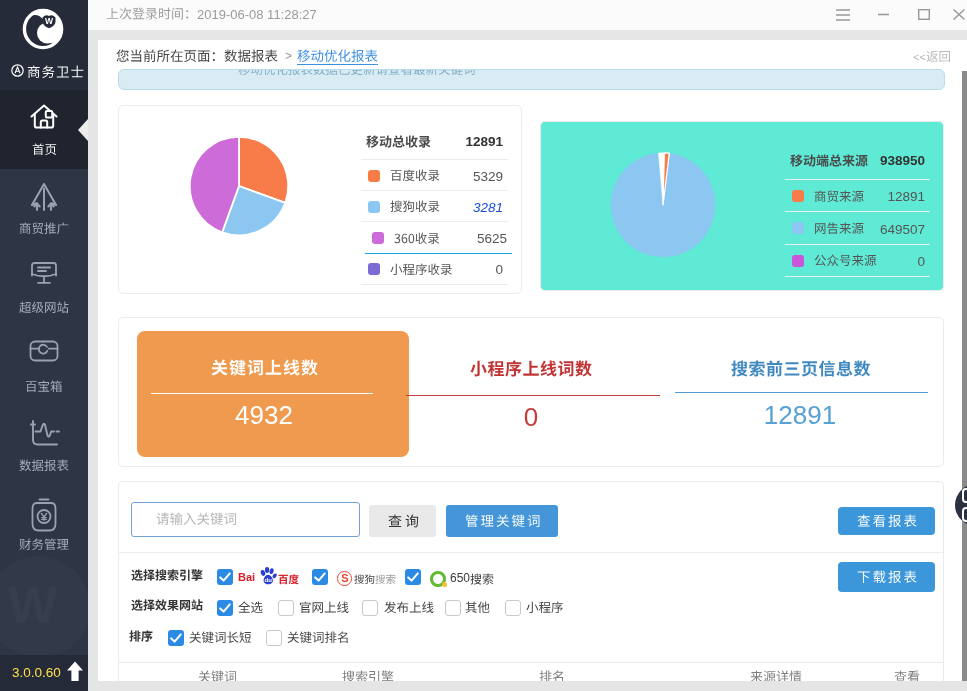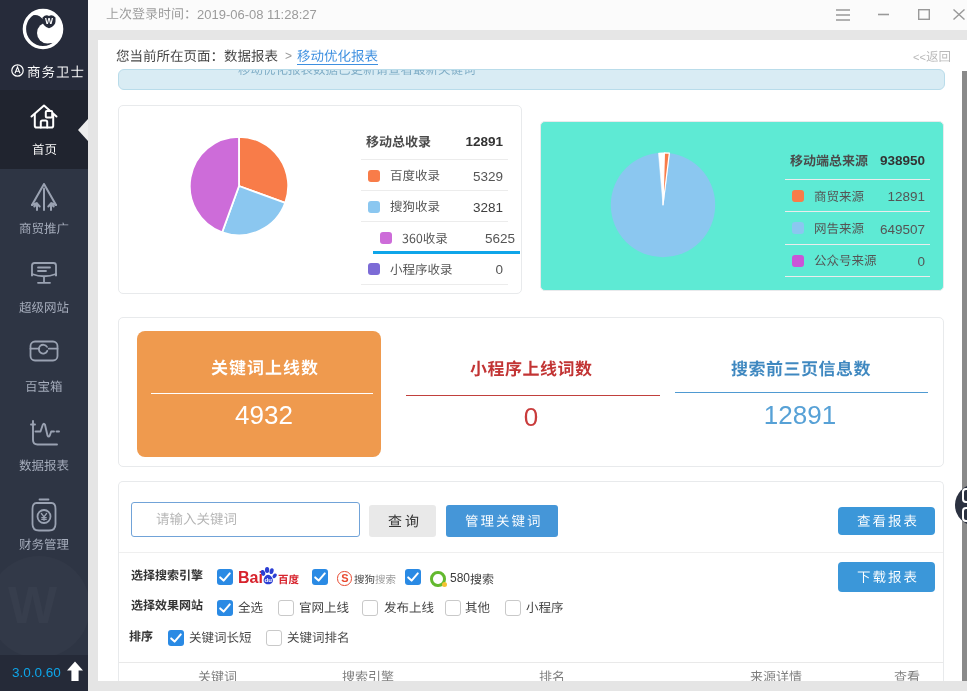--- a/index.html
+++ b/index.html
@@ -139,21 +139,21 @@
             <path transform="translate(1000 0)" d="M446 381C442 345 435 312 427 282H126V216H404C346 87 235 20 57 -14C70 -29 91 -62 98 -78C296 -31 420 53 484 216H788C771 84 751 23 728 4C717 -5 705 -6 684 -6C660 -6 595 -5 532 1C545 -18 554 -46 556 -66C616 -69 675 -70 706 -69C742 -67 765 -61 787 -41C822 -10 844 66 866 248C868 259 870 282 870 282H505C513 311 519 342 524 375ZM745 673C686 613 604 565 509 527C430 561 367 604 324 659L338 673ZM382 841C330 754 231 651 90 579C106 567 127 540 137 523C188 551 234 583 275 616C315 569 365 529 424 497C305 459 173 435 46 423C58 406 71 376 76 357C222 375 373 406 508 457C624 410 764 382 919 369C928 390 945 420 961 437C827 444 702 463 597 495C708 549 802 619 862 710L817 741L804 737H397C421 766 442 796 460 826Z"></path>
             <path transform="translate(2000 0)" d="M211 438V-81H287V-47H771V-79H845V168H287V237H792V438ZM771 12H287V109H771ZM440 623C451 603 462 580 471 559H101V394H174V500H839V394H915V559H548C539 584 522 614 507 637ZM287 380H719V294H287ZM167 844C142 757 98 672 43 616C62 607 93 590 108 580C137 613 164 656 189 703H258C280 666 302 621 311 592L375 614C367 638 350 672 331 703H484V758H214C224 782 233 806 240 830ZM590 842C572 769 537 699 492 651C510 642 541 626 554 616C575 640 595 669 612 702H683C713 665 742 618 755 589L816 616C805 640 784 672 761 702H940V758H638C648 781 656 805 663 829Z"></path>
             <path transform="translate(3000 0)" d="M476 540H629V411H476ZM694 540H847V411H694ZM476 728H629V601H476ZM694 728H847V601H694ZM318 22V-47H967V22H700V160H933V228H700V346H919V794H407V346H623V228H395V160H623V22ZM35 100 54 24C142 53 257 92 365 128L352 201L242 164V413H343V483H242V702H358V772H46V702H170V483H56V413H170V141C119 125 73 111 35 100Z"></path>
           </g>
         </svg>
       </div>
 </div>
 <div style="position:absolute;left:-12px;top:556px;width:102px;height:102px;border-radius:50%;background:rgba(255,255,255,0.025)"></div>
 <div style="position:absolute;left:8px;top:575px;font-size:52px;font-weight:bold;color:rgba(255,255,255,0.028);font-family:'Liberation Sans'">W</div>
 <div style="position:absolute;left:0px;top:655px;width:88px;height:36px;background:#252a38;z-index:2">
-<div style="position:absolute;top:10px;font-size:13.5px;line-height:15.66px;color:#0ea5e9;font-weight:normal;white-space:nowrap;left:12px;">3.0.0.60</div>
+<div style="position:absolute;top:10px;font-size:13.5px;line-height:15.66px;color:#fde047;font-weight:normal;white-space:nowrap;left:12px;">3.0.0.60</div>
 <svg style="position:absolute;left:66px;top:6px" width="18" height="21" viewBox="0 0 18 21">
 <path d="M9 0.5 L17 9.5 H12.6 V20 H5.4 V9.5 H1 Z" fill="#fff"></path>
 </svg>
 </div>
 </div>
 <div style="position:absolute;left:88px;top:0px;width:879px;height:30px;background:#fbfbfb;z-index:1">
 <div style="position:absolute;left:18px;top:7px;width:92px;height:13px">
       <svg style="position:absolute;overflow:visible" width="91" height="13">
         <g fill="#9b9b9b" transform="translate(0 11.44) scale(0.013 -0.013)">
           <path transform="translate(0 0)" d="M427 825V43H51V-32H950V43H506V441H881V516H506V825Z"></path>
@@ -293,23 +293,23 @@
         <div style="position:absolute;left:29px;top:9.3px;width:51px;height:12.5px">
           <svg style="position:absolute;overflow:visible" width="50" height="12.5">
             <g fill="#555" transform="translate(0 11) scale(0.0125 -0.0125)">
               <path transform="translate(0 0)" d="M166 840V638H46V568H166V354L39 309L59 238L166 279V13C166 0 161 -3 150 -3C138 -4 103 -4 64 -3C74 -24 83 -56 85 -75C144 -76 181 -73 205 -61C229 -48 237 -27 237 13V306L349 350L336 418L237 380V568H339V638H237V840ZM379 290V226H424L416 223C458 156 515 99 584 53C499 16 402 -7 304 -20C317 -36 331 -64 338 -82C449 -64 557 -34 651 12C730 -29 820 -59 917 -78C927 -59 946 -31 962 -16C875 -2 793 21 721 52C803 106 870 178 911 271L866 293L853 290H683V387H915V758H723V696H847V602H727V545H847V449H683V841H614V449H457V544H566V602H457V694C509 710 563 730 607 754L553 804C516 779 450 751 392 732V387H614V290ZM809 226C771 169 717 123 652 87C586 125 531 171 491 226Z"></path>
               <path transform="translate(1000 0)" d="M506 839C467 705 403 572 325 486C342 476 372 453 386 440C427 489 466 552 500 622H855C843 200 828 45 799 11C788 -4 778 -6 760 -6C739 -6 687 -6 632 -1C645 -22 653 -55 655 -76C707 -79 759 -80 790 -76C823 -73 845 -65 865 -35C903 13 915 174 929 651C929 663 929 691 929 691H531C549 734 565 778 578 823ZM511 434H666V231H511ZM442 499V91H511V165H734V499ZM297 834C276 795 248 755 216 715C188 755 151 794 105 832L52 791C103 748 141 705 169 659C128 615 83 574 37 540C54 528 77 505 90 491C129 521 168 555 204 593C223 550 234 506 242 460C196 369 114 270 41 218C60 204 81 179 93 161C147 205 205 274 251 346L252 299C252 166 242 47 215 13C207 2 197 -4 182 -6C158 -8 117 -9 66 -5C80 -26 88 -55 88 -79C134 -81 176 -81 212 -74C238 -70 257 -59 271 -40C313 17 324 151 324 298C324 420 314 538 257 650C298 698 334 748 364 799Z"></path>
               <path transform="translate(2000 0)" d="M588 574H805C784 447 751 338 703 248C651 340 611 446 583 559ZM577 840C548 666 495 502 409 401C426 386 453 353 463 338C493 375 519 418 543 466C574 361 613 264 662 180C604 96 527 30 426 -19C442 -35 466 -66 475 -81C570 -30 645 35 704 115C762 34 830 -31 912 -76C923 -57 947 -29 964 -15C878 27 806 95 747 178C811 285 853 416 881 574H956V645H611C628 703 643 765 654 828ZM92 100C111 116 141 130 324 197V-81H398V825H324V270L170 219V729H96V237C96 197 76 178 61 169C73 152 87 119 92 100Z"></path>
               <path transform="translate(3000 0)" d="M134 317C199 281 278 224 316 186L369 238C329 276 248 329 185 363ZM134 784V715H740L736 623H164V554H732L726 462H67V395H461V212C316 152 165 91 68 54L108 -13C206 29 337 85 461 140V2C461 -12 456 -16 440 -17C424 -18 368 -18 309 -16C319 -35 331 -63 335 -82C413 -82 464 -82 495 -71C527 -60 537 -42 537 1V236C623 106 748 9 904 -40C914 -20 937 9 953 25C845 54 751 107 675 177C739 216 814 272 874 323L810 370C765 325 691 266 629 224C592 266 561 314 537 365V395H940V462H804C813 565 820 688 822 784L763 788L750 784Z"></path>
             </g>
           </svg>
         </div>
-        <div style="position:absolute;top:8.85px;font-size:13.5px;line-height:15.66px;color:#404040;font-weight:normal;white-space:nowrap;right:5px;">3281</div>
-      </div>
-      <div style="position:absolute;left:12px;top:93.4px;width:147px;height:31.2px;border-bottom:3px solid #0ea5e9">
+        <div style="position:absolute;top:8.85px;font-size:13.5px;line-height:15.66px;color:#1d4ed8;font-weight:normal;white-space:nowrap;right:5px;font-style:italic;">3281</div>
+      </div>
+      <div style="position:absolute;left:4px;top:93.4px;width:147px;height:31.2px;border-bottom:1px solid #0ea5e9">
         <div style="position:absolute;left:7px;top:9.6px;width:12px;height:12px;border-radius:3px;background:#cd6cd9"></div>
         <div style="position:absolute;left:29px;top:9.3px;width:46.8px;height:12.5px">
           <svg style="position:absolute;overflow:visible" width="45.8" height="12.5">
             <g fill="#555" transform="translate(0 11) scale(0.0125 -0.0125)">
               <path transform="translate(0 0)" d="M263 -13C394 -13 499 65 499 196C499 297 430 361 344 382V387C422 414 474 474 474 563C474 679 384 746 260 746C176 746 111 709 56 659L105 601C147 643 198 672 257 672C334 672 381 626 381 556C381 477 330 416 178 416V346C348 346 406 288 406 199C406 115 345 63 257 63C174 63 119 103 76 147L29 88C77 35 149 -13 263 -13Z"></path>
               <path transform="translate(555 0)" d="M301 -13C415 -13 512 83 512 225C512 379 432 455 308 455C251 455 187 422 142 367C146 594 229 671 331 671C375 671 419 649 447 615L499 671C458 715 403 746 327 746C185 746 56 637 56 350C56 108 161 -13 301 -13ZM144 294C192 362 248 387 293 387C382 387 425 324 425 225C425 125 371 59 301 59C209 59 154 142 144 294Z"></path>
               <path transform="translate(1110 0)" d="M278 -13C417 -13 506 113 506 369C506 623 417 746 278 746C138 746 50 623 50 369C50 113 138 -13 278 -13ZM278 61C195 61 138 154 138 369C138 583 195 674 278 674C361 674 418 583 418 369C418 154 361 61 278 61Z"></path>
               <path transform="translate(1665 0)" d="M588 574H805C784 447 751 338 703 248C651 340 611 446 583 559ZM577 840C548 666 495 502 409 401C426 386 453 353 463 338C493 375 519 418 543 466C574 361 613 264 662 180C604 96 527 30 426 -19C442 -35 466 -66 475 -81C570 -30 645 35 704 115C762 34 830 -31 912 -76C923 -57 947 -29 964 -15C878 27 806 95 747 178C811 285 853 416 881 574H956V645H611C628 703 643 765 654 828ZM92 100C111 116 141 130 324 197V-81H398V825H324V270L170 219V729H96V237C96 197 76 178 61 169C73 152 87 119 92 100Z"></path>
               <path transform="translate(2665 0)" d="M134 317C199 281 278 224 316 186L369 238C329 276 248 329 185 363ZM134 784V715H740L736 623H164V554H732L726 462H67V395H461V212C316 152 165 91 68 54L108 -13C206 29 337 85 461 140V2C461 -12 456 -16 440 -17C424 -18 368 -18 309 -16C319 -35 331 -63 335 -82C413 -82 464 -82 495 -71C527 -60 537 -42 537 1V236C623 106 748 9 904 -40C914 -20 937 9 953 25C845 54 751 107 675 177C739 216 814 272 874 323L810 370C765 325 691 266 629 224C592 266 561 314 537 365V395H940V462H804C813 565 820 688 822 784L763 788L750 784Z"></path>
             </g>
@@ -395,21 +395,21 @@
               <path transform="translate(3000 0)" d="M756 629C733 568 690 482 655 428L719 406C754 456 798 535 834 605ZM185 600C224 540 263 459 276 408L347 436C333 487 292 566 252 624ZM460 840V719H104V648H460V396H57V324H409C317 202 169 85 34 26C52 11 76 -18 88 -36C220 30 363 150 460 282V-79H539V285C636 151 780 27 914 -39C927 -20 950 8 968 23C832 83 683 202 591 324H945V396H539V648H903V719H539V840Z"></path>
               <path transform="translate(4000 0)" d="M537 407H843V319H537ZM537 549H843V463H537ZM505 205C475 138 431 68 385 19C402 9 431 -9 445 -20C489 32 539 113 572 186ZM788 188C828 124 876 40 898 -10L967 21C943 69 893 152 853 213ZM87 777C142 742 217 693 254 662L299 722C260 751 185 797 131 829ZM38 507C94 476 169 428 207 400L251 460C212 488 136 531 81 560ZM59 -24 126 -66C174 28 230 152 271 258L211 300C166 186 103 54 59 -24ZM338 791V517C338 352 327 125 214 -36C231 -44 263 -63 276 -76C395 92 411 342 411 517V723H951V791ZM650 709C644 680 632 639 621 607H469V261H649V0C649 -11 645 -15 633 -16C620 -16 576 -16 529 -15C538 -34 547 -61 550 -79C616 -80 660 -80 687 -69C714 -58 721 -39 721 -2V261H913V607H694C707 633 720 663 733 692Z"></path>
             </g>
           </svg>
         </div>
         <div style="position:absolute;top:9.4px;font-size:13.5px;line-height:15.66px;color:#555;font-weight:normal;white-space:nowrap;right:5px;">0</div>
       </div>
     </div>
 </div>
 <div style="position:absolute;left:118px;top:317px;width:826px;height:150px;background:#fff;border:1px solid #e8eaec;border-radius:5px;">
-<div style="position:absolute;left:18px;top:13px;width:244px;height:126px;background:#ef9a4e;border-radius:8px">
+<div style="position:absolute;left:18px;top:13px;width:272px;height:126px;background:#ef9a4e;border-radius:8px">
 <div style="position:absolute;left:73.5px;top:27.5px;width:108px;height:17px">
         <svg style="position:absolute;overflow:visible" width="107" height="17">
           <g fill="#fff" transform="translate(0 14.96) scale(0.017 -0.017)">
             <path transform="translate(0 0)" d="M204 796C237 752 273 693 293 647H127V528H438V401V391H60V272H414C374 180 273 89 30 19C62 -9 102 -61 119 -89C349 -18 467 78 526 179C610 51 727 -37 894 -84C912 -48 950 7 979 35C806 72 682 155 605 272H943V391H579V398V528H891V647H723C756 695 790 752 822 806L691 849C668 787 628 706 590 647H350L411 681C391 728 348 797 305 847Z"></path>
             <path transform="translate(1059 0)" d="M347 802V693H447C422 620 395 558 384 537C372 513 352 490 335 477V566H122C141 591 158 619 173 649H334V757H223C231 780 239 802 246 825L143 853C118 761 72 671 16 611C37 588 70 537 81 515L84 518V463H147V366H48V259H147V108C147 59 114 18 93 1C111 -17 142 -60 153 -83C169 -61 198 -37 358 82C347 103 331 145 325 173L244 115V259H342V297C359 231 380 176 404 131C376 65 339 16 290 -15C309 -36 333 -74 346 -100C396 -64 436 -18 468 41C551 -48 658 -72 786 -72H945C950 -45 963 1 976 25C937 23 824 23 792 23C680 24 580 46 508 135C539 231 556 352 563 506L505 511L489 509H470C507 586 545 681 573 774L511 816L478 802ZM366 393C366 399 372 405 381 412H466C461 354 453 301 442 253C433 278 424 307 417 338L342 310V366H244V463H323C337 444 359 410 366 393ZM588 778V696H683V645H552V558H683V505H588V425H683V375H585V286H683V233H560V144H683V52H774V144H943V233H774V286H924V375H774V425H913V558H969V645H913V778H774V843H683V778ZM774 558H831V505H774ZM774 645V696H831V645Z"></path>
             <path transform="translate(2118 0)" d="M87 756C141 709 210 642 242 599L323 680C288 723 216 786 163 829ZM385 626V526H767V626ZM38 541V426H160V126C160 69 125 26 101 6C120 -10 154 -50 165 -73C183 -49 214 -22 391 114C381 137 366 185 358 217L272 153V541ZM367 805V695H816V50C816 33 810 27 793 27C775 27 714 26 660 29C677 -2 693 -57 698 -90C783 -90 841 -87 880 -68C918 -48 931 -15 931 48V805ZM520 352H628V224H520ZM416 453V63H520V123H734V453Z"></path>
             <path transform="translate(3176 0)" d="M403 837V81H43V-40H958V81H532V428H887V549H532V837Z"></path>
             <path transform="translate(4235 0)" d="M48 71 72 -43C170 -10 292 33 407 74L388 173C263 133 132 93 48 71ZM707 778C748 750 803 709 831 683L903 753C874 778 817 817 777 840ZM74 413C90 421 114 427 202 438C169 391 140 355 124 339C93 302 70 280 44 274C57 245 75 191 81 169C107 184 148 196 392 243C390 267 392 313 395 343L237 317C306 398 372 492 426 586L329 647C311 611 291 575 270 541L185 535C241 611 296 705 335 794L223 848C187 734 118 613 96 582C74 550 57 530 36 524C49 493 68 436 74 413ZM862 351C832 303 794 260 750 221C741 260 732 304 724 351L955 394L935 498L710 457L701 551L929 587L909 692L694 659C691 723 690 788 691 853H571C571 783 573 711 577 641L432 619L451 511L584 532L594 436L410 403L430 296L608 329C619 262 633 200 649 145C567 93 473 53 375 24C402 -4 432 -45 447 -76C533 -45 615 -7 689 40C728 -40 779 -89 843 -89C923 -89 955 -57 974 67C948 80 913 105 890 133C885 52 876 27 857 27C832 27 807 57 786 109C855 166 915 231 963 306Z"></path>
             <path transform="translate(5294 0)" d="M424 838C408 800 380 745 358 710L434 676C460 707 492 753 525 798ZM374 238C356 203 332 172 305 145L223 185L253 238ZM80 147C126 129 175 105 223 80C166 45 99 19 26 3C46 -18 69 -60 80 -87C170 -62 251 -26 319 25C348 7 374 -11 395 -27L466 51C446 65 421 80 395 96C446 154 485 226 510 315L445 339L427 335H301L317 374L211 393C204 374 196 355 187 335H60V238H137C118 204 98 173 80 147ZM67 797C91 758 115 706 122 672H43V578H191C145 529 81 485 22 461C44 439 70 400 84 373C134 401 187 442 233 488V399H344V507C382 477 421 444 443 423L506 506C488 519 433 552 387 578H534V672H344V850H233V672H130L213 708C205 744 179 795 153 833ZM612 847C590 667 545 496 465 392C489 375 534 336 551 316C570 343 588 373 604 406C623 330 646 259 675 196C623 112 550 49 449 3C469 -20 501 -70 511 -94C605 -46 678 14 734 89C779 20 835 -38 904 -81C921 -51 956 -8 982 13C906 55 846 118 799 196C847 295 877 413 896 554H959V665H691C703 719 714 774 722 831ZM784 554C774 469 759 393 736 327C709 397 689 473 675 554Z"></path>
           </g>
@@ -521,21 +521,21 @@
           <path transform="translate(2000 0)" d="M144 850V660H37V550H144V372C100 358 60 346 26 337L55 223L144 254V43C144 30 140 26 128 26C116 26 83 26 49 27C64 -6 77 -57 81 -88C143 -89 187 -84 218 -64C249 -45 258 -13 258 42V294L357 330L337 436L258 409V550H345V660H258V850ZM380 304V205H438L410 194C447 143 493 98 546 60C474 33 393 16 307 5C325 -19 348 -63 357 -91C465 -73 566 -46 654 -4C730 -41 816 -69 909 -86C923 -58 954 -13 977 9C901 20 829 38 763 61C836 116 893 185 930 276L859 308L840 304H703V378H929V777H732V682H823V619H735V534H823V472H703V850H597V765L537 822C501 794 440 764 384 744V378H597V304ZM486 687C524 700 562 715 597 733V472H486V534H564V619H486ZM767 205C737 168 698 137 654 110C604 137 562 169 529 205Z"></path>
           <path transform="translate(3000 0)" d="M620 85C700 39 807 -29 857 -74L955 -6C898 38 788 103 711 144ZM266 137C212 88 123 36 43 4C68 -15 112 -55 133 -77C211 -37 309 30 375 92ZM197 297C215 303 239 307 350 315C298 292 255 274 232 266C173 242 134 230 96 225C106 198 120 147 124 127C157 139 201 144 462 162V36C462 25 458 22 441 21C424 20 364 21 310 23C327 -7 346 -54 353 -87C426 -87 481 -86 524 -69C567 -52 578 -22 578 32V170L787 183C812 156 834 130 849 108L940 168C896 225 806 308 737 366L653 313L710 261L400 244C521 291 641 348 751 414L669 483C624 453 573 423 521 396L356 390C419 420 480 454 532 490L510 508H833V400H951V608H565V669H928V772H565V850H438V772H73V669H438V608H51V400H165V508H392C332 467 267 434 244 422C213 406 190 396 168 393C178 366 193 317 197 297Z"></path>
           <path transform="translate(4000 0)" d="M753 834V-90H874V834ZM132 585C119 475 96 337 75 247H432C421 124 408 64 388 48C375 38 362 37 342 37C315 37 251 37 190 43C215 8 233 -44 235 -82C297 -84 358 -84 392 -80C435 -76 464 -68 492 -37C527 1 545 95 561 307C563 324 564 358 564 358H220L239 474H553V811H108V699H435V585Z"></path>
           <path transform="translate(5000 0)" d="M124 713C106 669 74 619 25 580C44 568 73 537 87 517L112 540V410H192V437H292C297 421 301 404 302 391C339 390 375 390 396 392C420 395 441 402 456 421C475 443 482 494 486 618C508 602 539 575 554 559C568 573 581 588 594 604C609 580 625 558 642 537C596 514 541 497 479 485C499 464 529 421 540 398C606 416 666 438 717 468C770 430 833 403 907 385C920 413 949 455 971 476C906 487 850 505 802 530C844 570 877 619 900 678H954V764H687C696 785 703 807 710 829L612 851C588 768 544 688 487 634V643C488 654 488 677 488 677H204L213 698L189 702H243V737H317V699H417V737H518V812H417V850H317V812H243V850H144V812H44V737H144V710ZM788 678C771 643 749 613 720 588C691 614 668 644 651 678ZM387 614C384 521 379 484 370 473C364 465 357 464 346 464H342V585H151L171 614ZM192 532H260V490H192ZM763 396C619 375 359 366 142 368C151 349 160 315 162 293C250 291 346 292 441 295V257H119V176H441V137H47V53H441V23C441 10 436 6 420 6C406 6 349 6 303 7C318 -19 335 -61 342 -90C415 -90 468 -89 508 -74C548 -59 560 -34 560 20V53H955V137H560V176H890V257H560V300C660 305 754 314 831 327Z"></path>
         </g>
       </svg>
     </div>
 <div class="cb cbon" style="left:98px;top:87px"><svg width="16" height="16" viewBox="0 0 16 16" fill="none" stroke="#fff" stroke-width="2" stroke-linecap="round" stroke-linejoin="round">
         <path d="M3.2 8.4 L6.6 11.6 L12.8 4.4"></path>
       </svg></div>
-<div style="position:absolute;top:88.4px;font-size:16px;line-height:15.08px;color:#d7222c;font-weight:bold;white-space:nowrap;left:119px;">Bai</div>
+<div style="position:absolute;top:88.4px;font-size:11px;line-height:15.08px;color:#d7222c;font-weight:bold;white-space:nowrap;left:119px;">Bai</div>
 <svg style="position:absolute;left:140px;top:84px" width="18" height="20" viewBox="0 0 100 110">
 <g fill="#2c3fd4">
 <ellipse cx="22" cy="38" rx="12" ry="17" transform="rotate(-18 22 38)"></ellipse>
 <ellipse cx="45" cy="22" rx="12" ry="17"></ellipse>
 <ellipse cx="70" cy="28" rx="11" ry="16" transform="rotate(15 70 28)"></ellipse>
 <ellipse cx="87" cy="54" rx="10" ry="14" transform="rotate(35 87 54)"></ellipse>
 <path d="M50 48 Q65 48 74 68 Q83 88 68 96 Q50 106 35 96 Q20 88 28 68 Q36 48 50 48 Z"></path>
 </g>
 <text x="51" y="88" font-size="34" font-weight="bold" fill="#fff" text-anchor="middle" font-family="Liberation Sans,sans-serif">du</text>
 </svg>
@@ -567,21 +567,21 @@
           <path transform="translate(0 0)" d="M166 840V638H46V568H166V354L39 309L59 238L166 279V13C166 0 161 -3 150 -3C138 -4 103 -4 64 -3C74 -24 83 -56 85 -75C144 -76 181 -73 205 -61C229 -48 237 -27 237 13V306L349 350L336 418L237 380V568H339V638H237V840ZM379 290V226H424L416 223C458 156 515 99 584 53C499 16 402 -7 304 -20C317 -36 331 -64 338 -82C449 -64 557 -34 651 12C730 -29 820 -59 917 -78C927 -59 946 -31 962 -16C875 -2 793 21 721 52C803 106 870 178 911 271L866 293L853 290H683V387H915V758H723V696H847V602H727V545H847V449H683V841H614V449H457V544H566V602H457V694C509 710 563 730 607 754L553 804C516 779 450 751 392 732V387H614V290ZM809 226C771 169 717 123 652 87C586 125 531 171 491 226Z"></path>
           <path transform="translate(1000 0)" d="M633 104C718 58 825 -12 877 -58L938 -14C881 32 773 98 690 141ZM290 136C233 82 143 26 61 -11C78 -23 106 -47 119 -61C198 -20 294 46 358 109ZM194 319C211 326 237 329 421 341C339 302 269 272 237 260C179 236 135 222 102 219C109 200 119 166 122 153C148 162 187 166 479 185V10C479 -2 475 -6 458 -6C443 -8 389 -8 327 -6C339 -26 351 -54 355 -75C428 -75 479 -75 510 -63C543 -52 552 -32 552 8V189L797 204C824 176 848 148 864 126L922 166C879 221 789 304 718 362L665 328C691 306 719 281 746 255L309 232C450 285 592 352 727 434L673 480C629 451 581 424 532 398L309 385C378 419 447 460 510 505L480 528H862V405H936V593H539V686H923V752H539V841H461V752H76V686H461V593H66V405H137V528H434C363 473 274 425 246 411C218 396 193 387 174 385C181 367 191 333 194 319Z"></path>
         </g>
       </svg>
     </div>
 <div class="cb cbon" style="left:286px;top:87px"><svg width="16" height="16" viewBox="0 0 16 16" fill="none" stroke="#fff" stroke-width="2" stroke-linecap="round" stroke-linejoin="round">
         <path d="M3.2 8.4 L6.6 11.6 L12.8 4.4"></path>
       </svg></div>
 <div style="position:absolute;left:311.3px;top:89px;width:15.5px;height:15.5px;border:3.4px solid #63b92f;border-radius:50%;"></div>
 <div style="position:absolute;left:322.5px;top:99.5px;width:5px;height:5px;border-radius:50%;background:#f3c231"></div>
-<div style="position:absolute;top:90px;font-size:12px;line-height:13.92px;color:#3a3a3a;font-weight:normal;white-space:nowrap;left:331px;">580</div>
+<div style="position:absolute;top:90px;font-size:12px;line-height:13.92px;color:#3a3a3a;font-weight:normal;white-space:nowrap;left:331px;">650</div>
 <div style="position:absolute;left:351.3px;top:91px;width:25px;height:12px">
       <svg style="position:absolute;overflow:visible" width="24" height="12">
         <g fill="#3a3a3a" transform="translate(0 10.56) scale(0.012 -0.012)">
           <path transform="translate(0 0)" d="M166 840V638H46V568H166V354L39 309L59 238L166 279V13C166 0 161 -3 150 -3C138 -4 103 -4 64 -3C74 -24 83 -56 85 -75C144 -76 181 -73 205 -61C229 -48 237 -27 237 13V306L349 350L336 418L237 380V568H339V638H237V840ZM379 290V226H424L416 223C458 156 515 99 584 53C499 16 402 -7 304 -20C317 -36 331 -64 338 -82C449 -64 557 -34 651 12C730 -29 820 -59 917 -78C927 -59 946 -31 962 -16C875 -2 793 21 721 52C803 106 870 178 911 271L866 293L853 290H683V387H915V758H723V696H847V602H727V545H847V449H683V841H614V449H457V544H566V602H457V694C509 710 563 730 607 754L553 804C516 779 450 751 392 732V387H614V290ZM809 226C771 169 717 123 652 87C586 125 531 171 491 226Z"></path>
           <path transform="translate(1000 0)" d="M633 104C718 58 825 -12 877 -58L938 -14C881 32 773 98 690 141ZM290 136C233 82 143 26 61 -11C78 -23 106 -47 119 -61C198 -20 294 46 358 109ZM194 319C211 326 237 329 421 341C339 302 269 272 237 260C179 236 135 222 102 219C109 200 119 166 122 153C148 162 187 166 479 185V10C479 -2 475 -6 458 -6C443 -8 389 -8 327 -6C339 -26 351 -54 355 -75C428 -75 479 -75 510 -63C543 -52 552 -32 552 8V189L797 204C824 176 848 148 864 126L922 166C879 221 789 304 718 362L665 328C691 306 719 281 746 255L309 232C450 285 592 352 727 434L673 480C629 451 581 424 532 398L309 385C378 419 447 460 510 505L480 528H862V405H936V593H539V686H923V752H539V841H461V752H76V686H461V593H66V405H137V528H434C363 473 274 425 246 411C218 396 193 387 174 385C181 367 191 333 194 319Z"></path>
         </g>
       </svg>
     </div>
 <div style="position:absolute;left:12px;top:117.2px;width:73px;height:12px">
       <svg style="position:absolute;overflow:visible" width="72" height="12">

